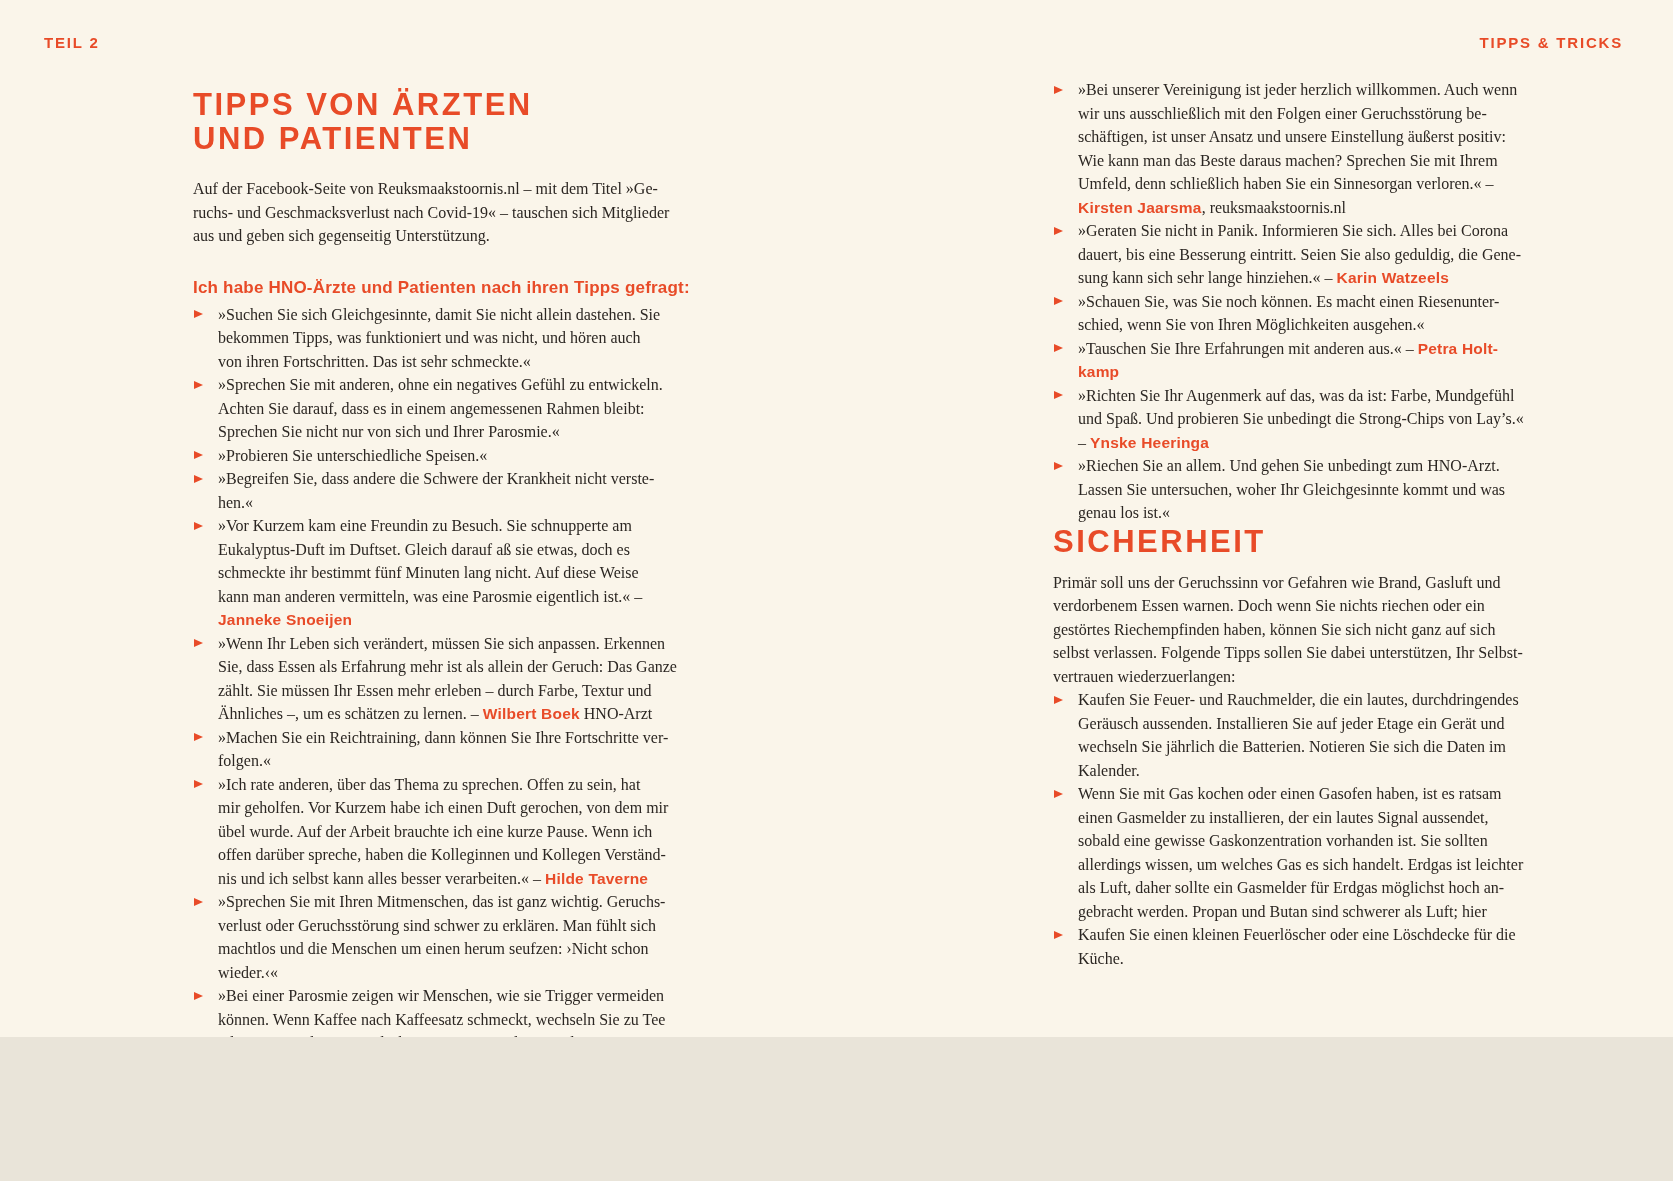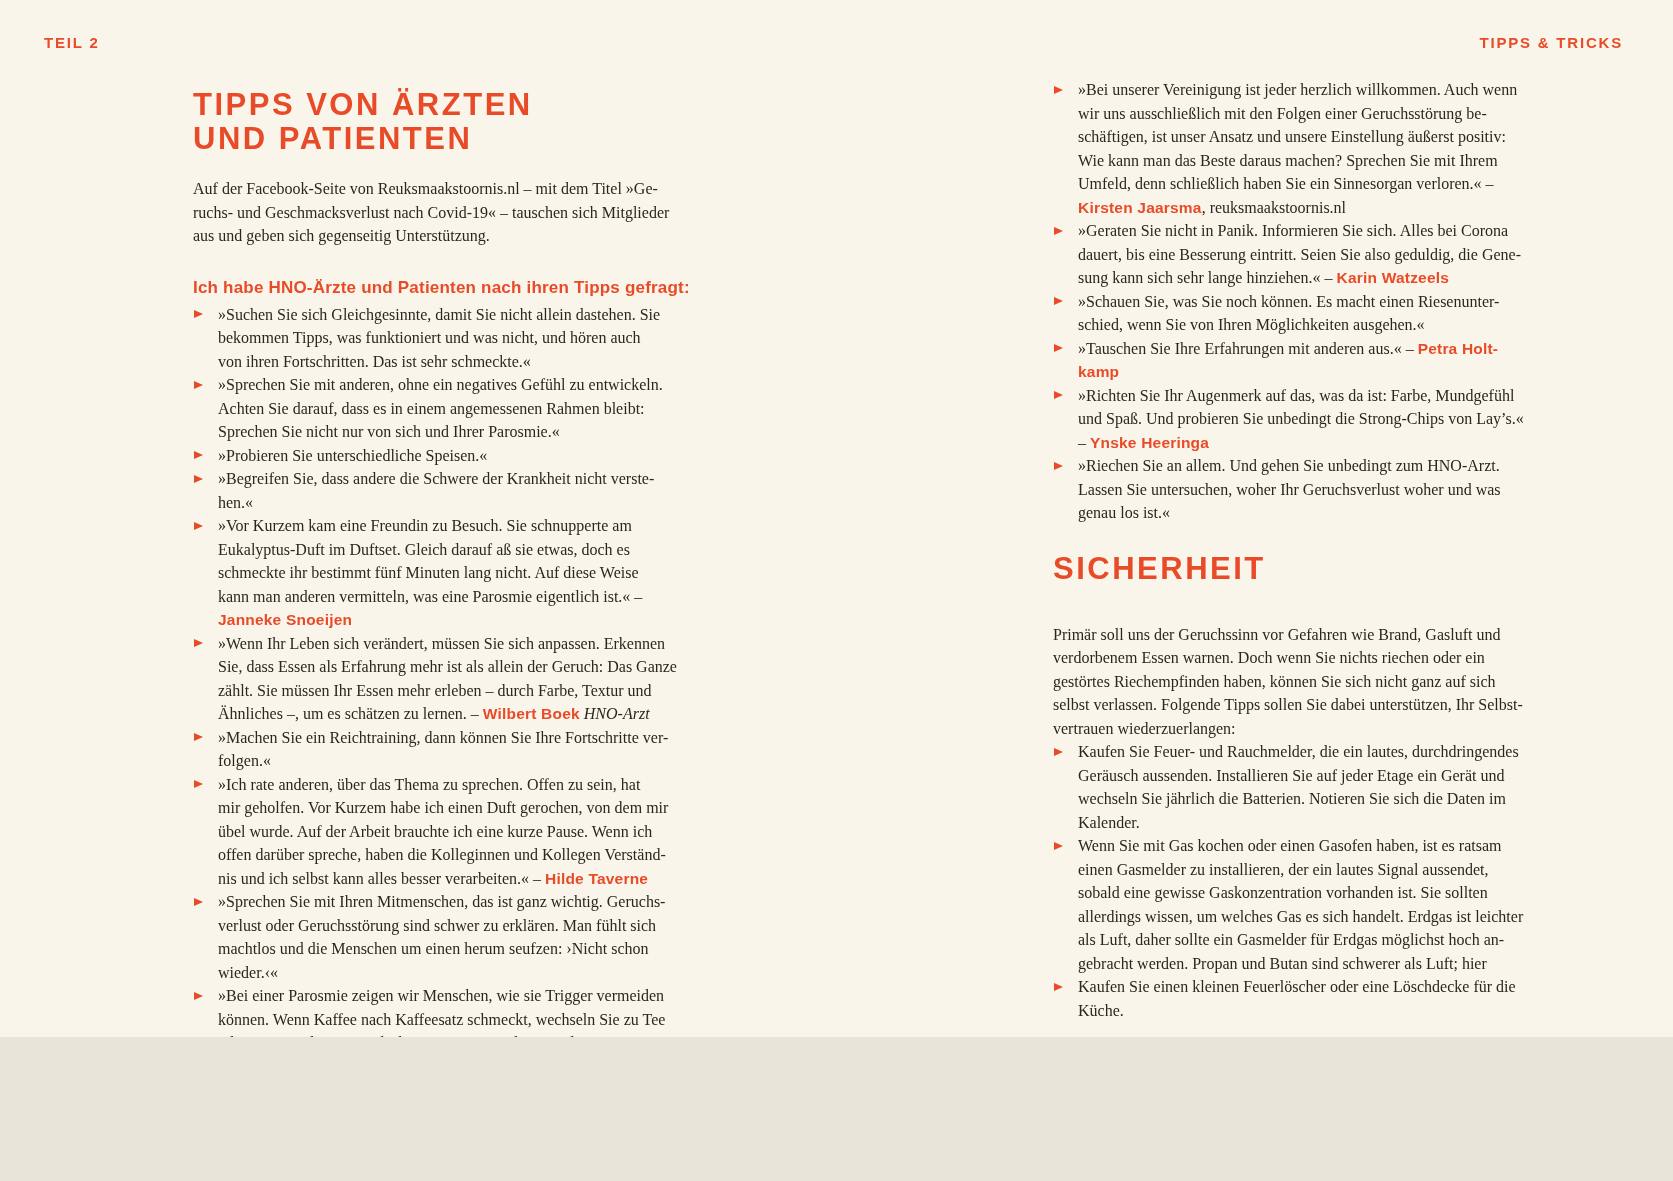--- a/index.html
+++ b/index.html
@@ -52,23 +52,23 @@
   .bullet::after{
     content:"";position:absolute;left:1px;top:7.5px;width:0;height:0;
     border-left:9px solid var(--accent);
     border-top:4.5px solid transparent;border-bottom:4.5px solid transparent;
   }
   .tip-text{flex:1;min-width:0}
   .name{
     font:700 15.5px "Liberation Sans",sans-serif;
     color:var(--accent);letter-spacing:.2px;
   }
-  .italic{font-style:italic}
-  .section{margin-top:27px}
-  .col-right .intro{margin-top:37px}
+  .italic{}
+  .section{}
+  .col-right .intro{margin-top:12px}
   .safety{margin-top:22px}
 </style>
 </head>
 <body>
 
 <div class="spread">
 
   <div class="runhead left">TEIL 2</div>
   <div class="runhead right">TIPPS &amp; TRICKS</div>
 
@@ -210,21 +210,21 @@
           <div class="tip-text">
             <div class="line"><span>»Richten Sie Ihr Augenmerk auf das, was da ist: Farbe, Mundgefühl</span></div>
             <div class="line"><span>und Spaß. Und probieren Sie unbedingt die Strong-Chips von Lay’s.«</span></div>
             <div class="line"><span>– </span><span class="name">Ynske Heeringa</span></div>
           </div>
         </div>
         <div class="tip">
           <span class="bullet"></span>
           <div class="tip-text">
             <div class="line"><span>»Riechen Sie an allem. Und gehen Sie unbedingt zum HNO-Arzt.</span></div>
-            <div class="line"><span>Lassen Sie untersuchen, woher Ihr Geruchsverlust woher und was</span></div>
+            <div class="line"><span>Lassen Sie untersuchen, woher Ihr Gleichgesinnte kommt und was</span></div>
             <div class="line"><span>genau los ist.«</span></div>
           </div>
         </div>
       </div>
     <h2 class="title section">SICHERHEIT</h2>
     <div class="intro">
         <div class="line"><span>Primär soll uns der Geruchssinn vor Gefahren wie Brand, Gasluft und</span></div>
         <div class="line"><span>verdorbenem Essen warnen. Doch wenn Sie nichts riechen oder ein</span></div>
         <div class="line"><span>gestörtes Riechempfinden haben, können Sie sich nicht ganz auf sich</span></div>
         <div class="line"><span>selbst verlassen. Folgende Tipps sollen Sie dabei unterstützen, Ihr Selbst-</span></div>

